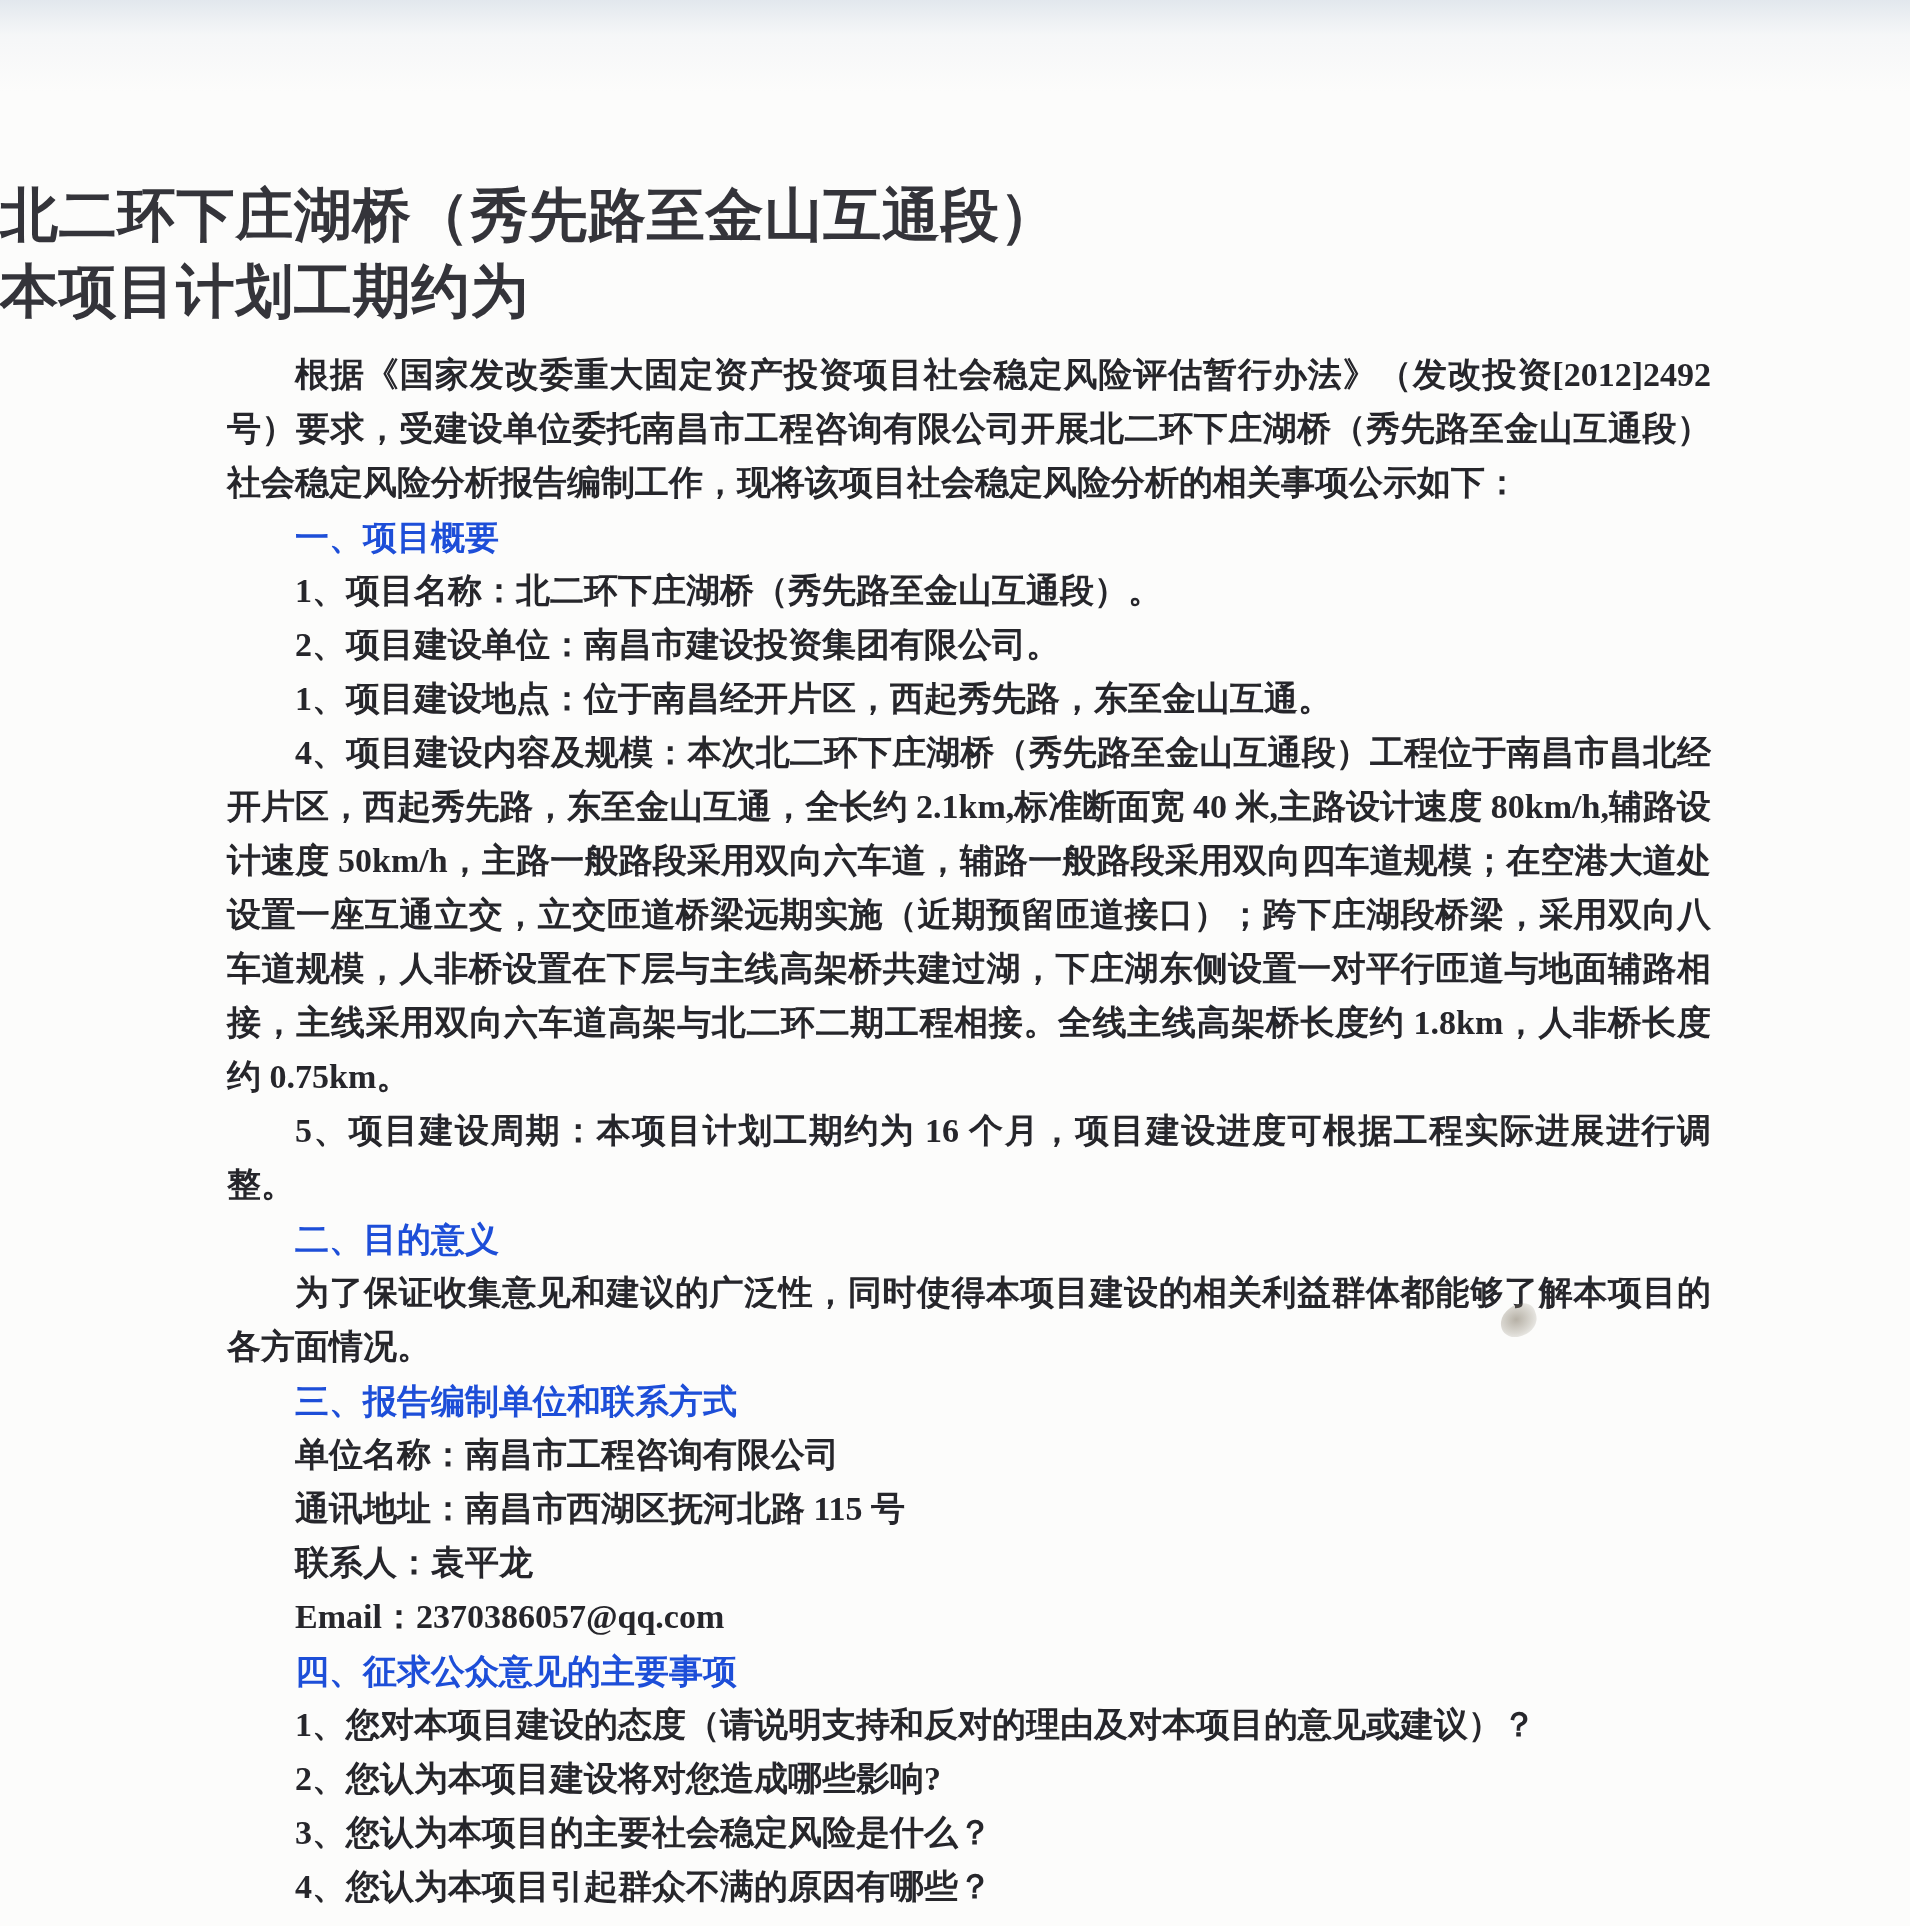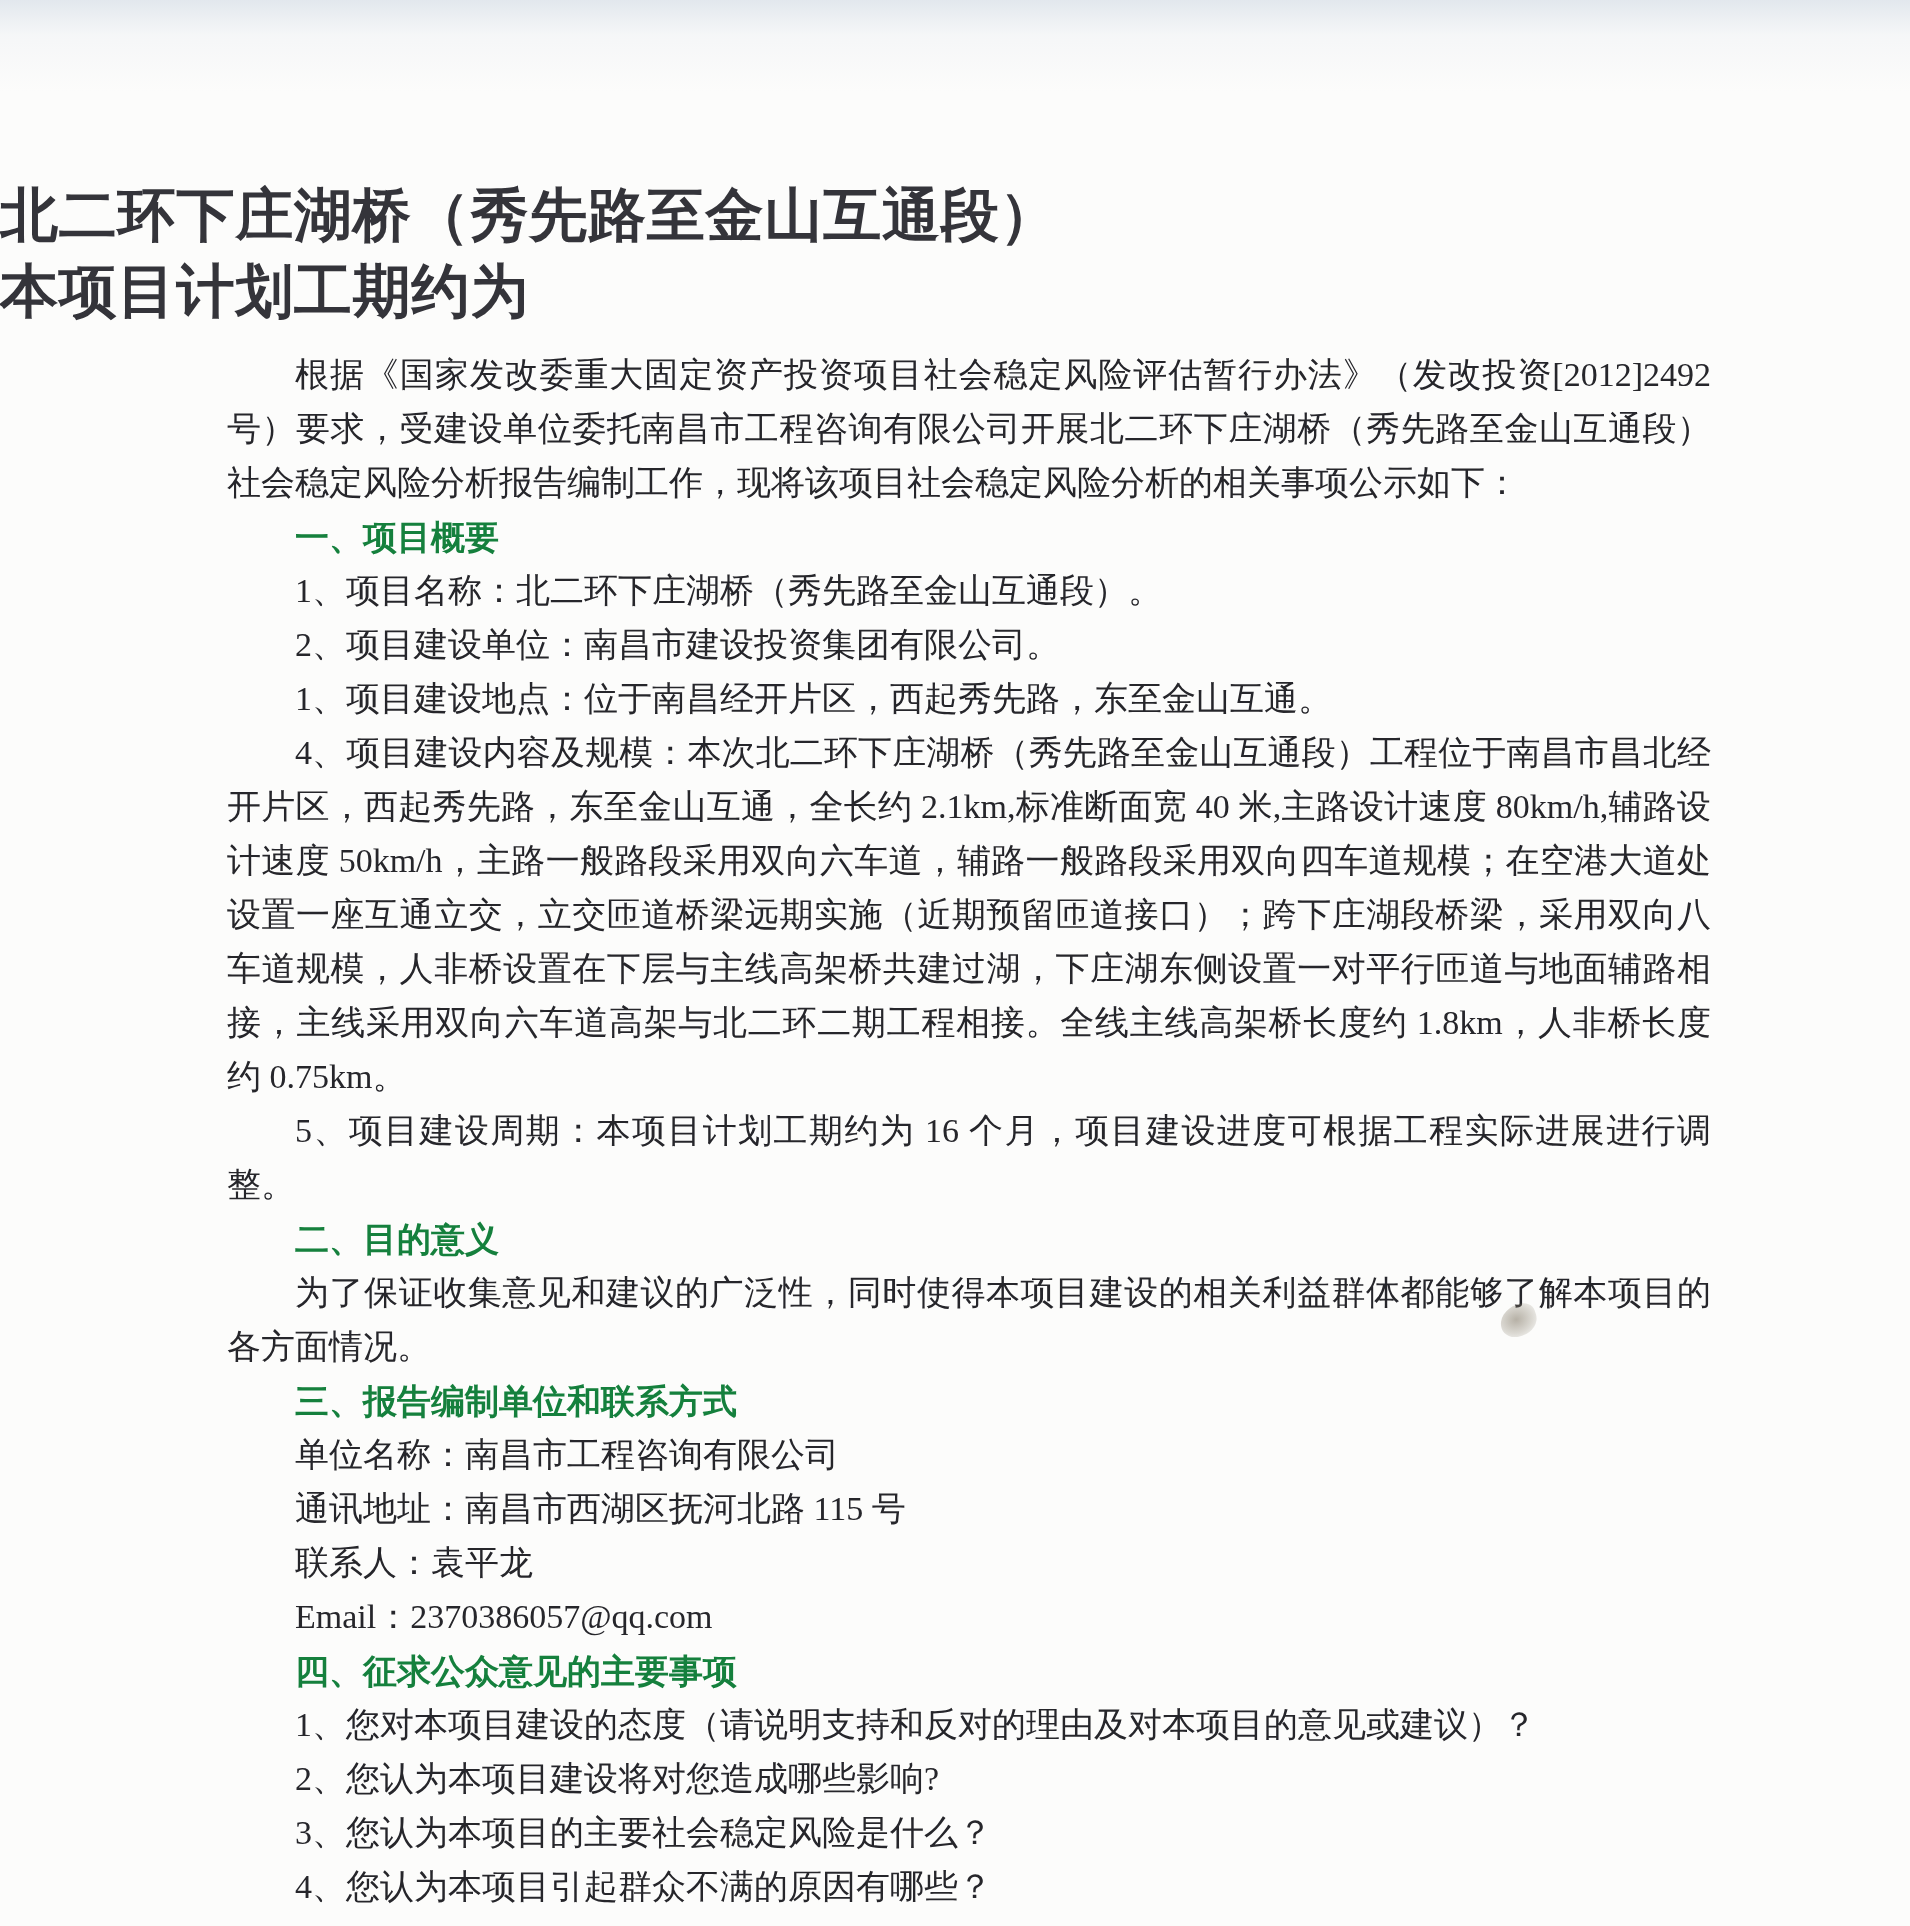--- a/index.html
+++ b/index.html
@@ -22,26 +22,26 @@
   .title-line{
     font-size:58px;line-height:76px;
     font-weight:bold;color:#34343a;
     letter-spacing:0.8px;
   }
   .body-block{
     position:absolute;left:227px;top:348px;width:1484px;
     font-size:34px;line-height:54px;
     text-align:justify;
   }
-  .para{margin:0;word-break:break-all;}
+  .para{margin:0;word-break:break-all;font-weight:bold;}
   .indent{text-indent:2em;}
   .heading{
     text-indent:2em;
     font-family:"Liberation Sans","DejaVu Sans",sans-serif;
-    font-weight:bold;color:#15803d;
+    font-weight:bold;color:#1d4ed8;
   }
   .smudge{
     position:absolute;left:1500px;top:1305px;width:37px;height:31px;
     background:radial-gradient(ellipse at 45% 45%, rgba(125,115,96,.55) 0%, rgba(140,132,114,.30) 55%, rgba(150,145,130,0) 100%);
     border-radius:62% 38% 55% 45%;
     transform:rotate(-18deg);
     pointer-events:none;
   }
 </style>
 </head>

